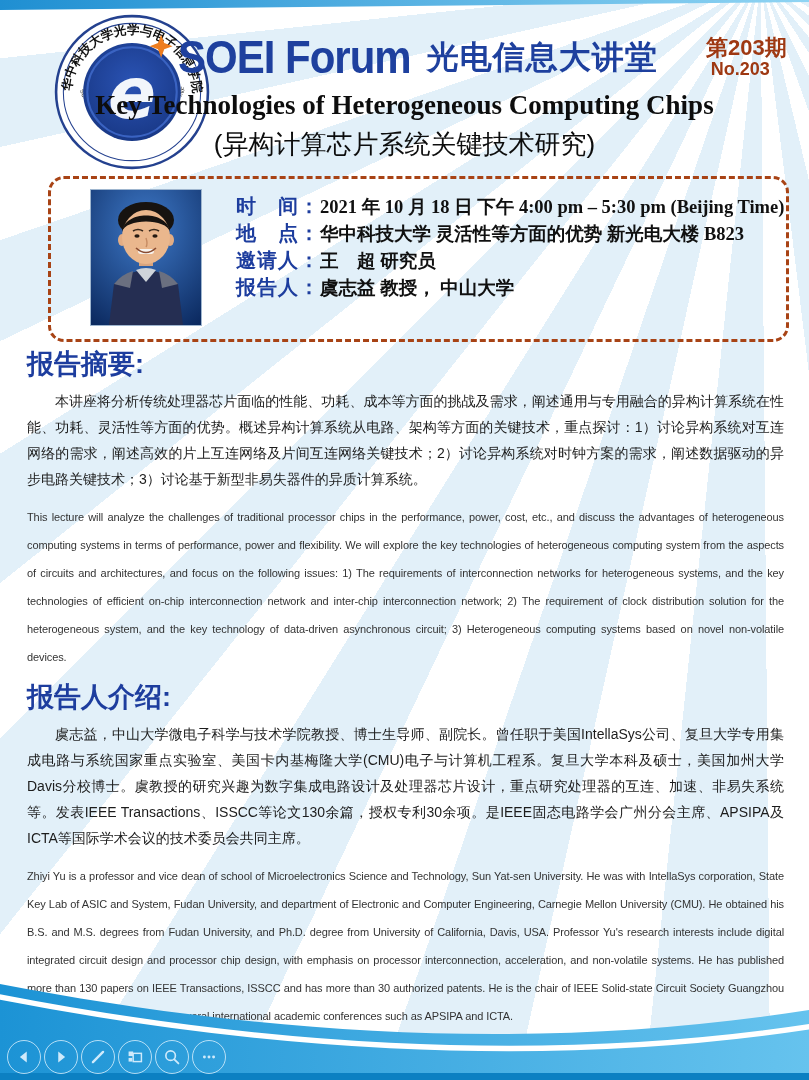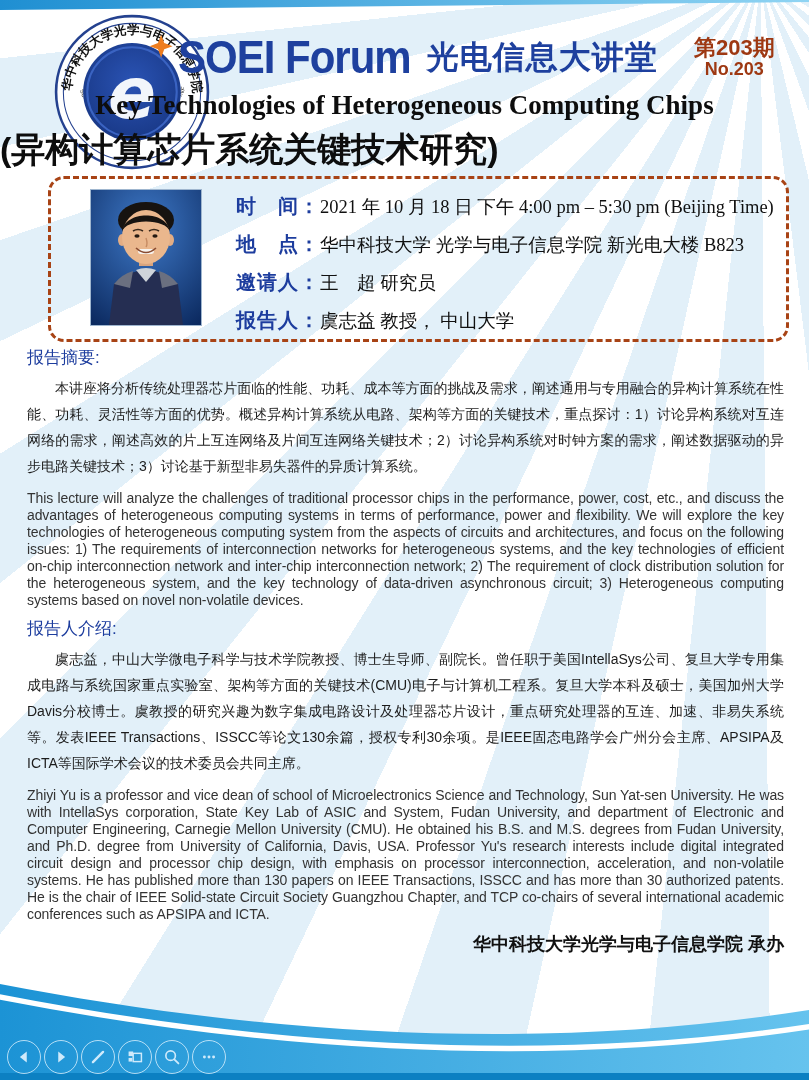--- a/index.html
+++ b/index.html
@@ -12,40 +12,40 @@
   
   .topbar{position:absolute;left:0;top:0;width:809px;height:10px;
     background:linear-gradient(90deg,#1f8fd2,#8fd4f3);
     clip-path:polygon(0 0,100% 0,100% 20%,0 100%);}
   
   .logo{position:absolute;left:54px;top:14px;width:156px;height:156px;}
   .forum-title{position:absolute;left:178px;top:34px;white-space:nowrap;color:#1e409e;display:flex;align-items:center;gap:16px;}
   .f-en{font-size:42px;font-weight:700;letter-spacing:-1px;transform:scaleY(1.08);}
   .f-cn{font-size:32px;font-weight:700;letter-spacing:1px;}
   .issue{position:absolute;left:694px;top:36px;color:#9e3812;text-align:center;line-height:1.1;}
-  .issue-cn{font-size:22px;font-weight:700;}
+  .issue-cn{font-size:22px;font-weight:700;margin-left:12px;}
   .issue-en{font-size:18px;font-weight:700;}
   .title-en{position:absolute;left:0;top:90px;width:100%;text-align:center;
     font-family:"Liberation Serif",serif;font-weight:700;font-size:27px;color:#0d0d0d;}
-  .title-cn{position:absolute;left:0;top:127px;width:100%;
-    font-weight:700;font-size:34px;color:#0d0d0d;}
+  .title-cn{position:absolute;left:0;top:127px;width:100%;text-align:center;
+    font-weight:400;font-size:26px;color:#0d0d0d;}
   
   .infobox{position:absolute;left:48px;top:176px;width:735px;height:160px;
     border:3px dashed #a84315;border-radius:16px;}
   .photo{position:absolute;left:40px;top:11px;width:110px;height:135px;box-shadow:0 0 0 1px #9fb6cf;}
-  .rows{position:absolute;left:185px;top:14px;display:flex;flex-direction:column;gap:11px;}
+  .rows{position:absolute;left:185px;top:14px;display:flex;flex-direction:column;}
   .row{display:flex;align-items:baseline;white-space:nowrap;}
   .lbl{color:#1d3d9e;font-weight:700;font-size:20px;letter-spacing:1px;}
-  .val{color:#101010;font-weight:400;font-size:18.5px;font-family:"Liberation Serif",serif;}
+  .val{color:#101010;font-weight:700;font-size:18.5px;font-family:"Liberation Serif",serif;}
   
   .content{position:absolute;left:27px;top:346px;width:757px;}
-  .sec-h{color:#1d3d9e;font-weight:400;font-size:17px;margin:0 0 6px 0;}
+  .sec-h{color:#1d3d9e;font-weight:700;font-size:27px;margin:0 0 6px 0;}
   p.cn{margin:0 0 4px 0;font-size:14px;line-height:26px;color:#1c1c1c;
     text-align:justify;text-indent:2em;}
-  p.en{margin:11px 0 8px 0;font-size:14px;line-height:17px;color:#333;
+  p.en{margin:11px 0 8px 0;font-size:11px;line-height:28px;color:#333;
     text-align:justify;letter-spacing:-0.1px;}
   .sec-h.second{margin-top:0;}
   .footer{margin-top:6px;text-align:right;color:#111;font-weight:700;font-size:18px;line-height:1.55;padding-right:0px;}
   
   .swoosh{position:absolute;left:0;bottom:0;width:809px;height:100px;display:block;}
   .toolbar{position:absolute;left:7px;bottom:6px;display:flex;gap:3px;}
   .tbtn{width:34px;height:34px;border-radius:50%;border:1.4px solid rgba(230,245,255,.75);
     background:transparent;display:flex;align-items:center;justify-content:center;padding:0;cursor:pointer;}
   .tbtn svg{display:block;}
 </style>
@@ -121,39 +121,39 @@
         <path d="M45,80 L55,92 L65,80 Q55,76 45,80 Z" fill="#cfd4da"></path>
       </svg>
     </div>
     <div class="rows">
       <div class="row">
         <span class="lbl">时　间：</span>
         <span class="val">2021 年 10 月 18 日 下午 4:00 pm – 5:30 pm (Beijing Time)</span>
       </div>
       <div class="row">
         <span class="lbl">地　点：</span>
-        <span class="val">华中科技大学 光学与电子信息学院 新光电大楼 B823</span>
+        <span class="val">华中科技大学 灵活性等方面的优势 新光电大楼 B823</span>
       </div>
       <div class="row">
         <span class="lbl">邀请人：</span>
         <span class="val">王　超  研究员</span>
       </div>
       <div class="row">
         <span class="lbl">报告人：</span>
         <span class="val">虞志益  教授， 中山大学</span>
       </div>
     </div>
   </div>
 
   <div class="content">
     <div class="sec-h">报告摘要:</div>
     <p class="cn">本讲座将分析传统处理器芯片面临的性能、功耗、成本等方面的挑战及需求，阐述通用与专用融合的异构计算系统在性能、功耗、灵活性等方面的优势。概述异构计算系统从电路、架构等方面的关键技术，重点探讨：1）讨论异构系统对互连网络的需求，阐述高效的片上互连网络及片间互连网络关键技术；2）讨论异构系统对时钟方案的需求，阐述数据驱动的异步电路关键技术；3）讨论基于新型非易失器件的异质计算系统。</p>
     <p class="en">This lecture will analyze the challenges of traditional processor chips in the performance, power, cost, etc., and discuss the advantages of heterogeneous computing systems in terms of performance, power and flexibility. We will explore the key technologies of heterogeneous computing system from the aspects of circuits and architectures, and focus on the following issues: 1) The requirements of interconnection networks for heterogeneous systems, and the key technologies of efficient on-chip interconnection network and inter-chip interconnection network; 2) The requirement of clock distribution solution for the heterogeneous system, and the key technology of data-driven asynchronous circuit; 3) Heterogeneous computing systems based on novel non-volatile devices.</p>
     <div class="sec-h second">报告人介绍:</div>
-    <p class="cn">虞志益，中山大学微电子科学与技术学院教授、博士生导师、副院长。曾任职于美国IntellaSys公司、复旦大学专用集成电路与系统国家重点实验室、架构等方面的关键技术(CMU)电子与计算机工程系。复旦大学本科及硕士，美国加州大学Davis分校博士。虞教授的研究兴趣为数字集成电路设计及处理器芯片设计，重点研究处理器的互连、加速、非易失系统等。发表IEEE Transactions、ISSCC等论文130余篇，授权专利30余项。是IEEE固态电路学会广州分会主席、APSIPA及ICTA等国际学术会议的技术委员会共同主席。</p>
+    <p class="cn">虞志益，中山大学微电子科学与技术学院教授、博士生导师、副院长。曾任职于美国IntellaSys公司、复旦大学专用集成电路与系统国家重点实验室、美国卡内基梅隆大学(CMU)电子与计算机工程系。复旦大学本科及硕士，美国加州大学Davis分校博士。虞教授的研究兴趣为数字集成电路设计及处理器芯片设计，重点研究处理器的互连、加速、非易失系统等。发表IEEE Transactions、ISSCC等论文130余篇，授权专利30余项。是IEEE固态电路学会广州分会主席、APSIPA及ICTA等国际学术会议的技术委员会共同主席。</p>
     <p class="en">Zhiyi Yu is a professor and vice dean of school of Microelectronics Science and Technology, Sun Yat-sen University. He was with IntellaSys corporation, State Key Lab of ASIC and System, Fudan University, and department of Electronic and Computer Engineering, Carnegie Mellon University (CMU). He obtained his B.S. and M.S. degrees from Fudan University, and Ph.D. degree from University of California, Davis, USA. Professor Yu's research interests include digital integrated circuit design and processor chip design, with emphasis on processor interconnection, acceleration, and non-volatile systems. He has published more than 130 papers on IEEE Transactions, ISSCC and has more than 30 authorized patents. He is the chair of IEEE Solid-state Circuit Society Guangzhou Chapter, and TCP co-chairs of several international academic conferences such as APSIPA and ICTA.</p>
     <div class="footer">
       <div>华中科技大学光学与电子信息学院 承办</div>
 
     </div>
   </div>
 
   <svg class="swoosh" viewBox="0 0 809 100" preserveAspectRatio="none">
     <defs>
       <linearGradient id="bandg" x1="0" y1="0" x2="1" y2="0">

